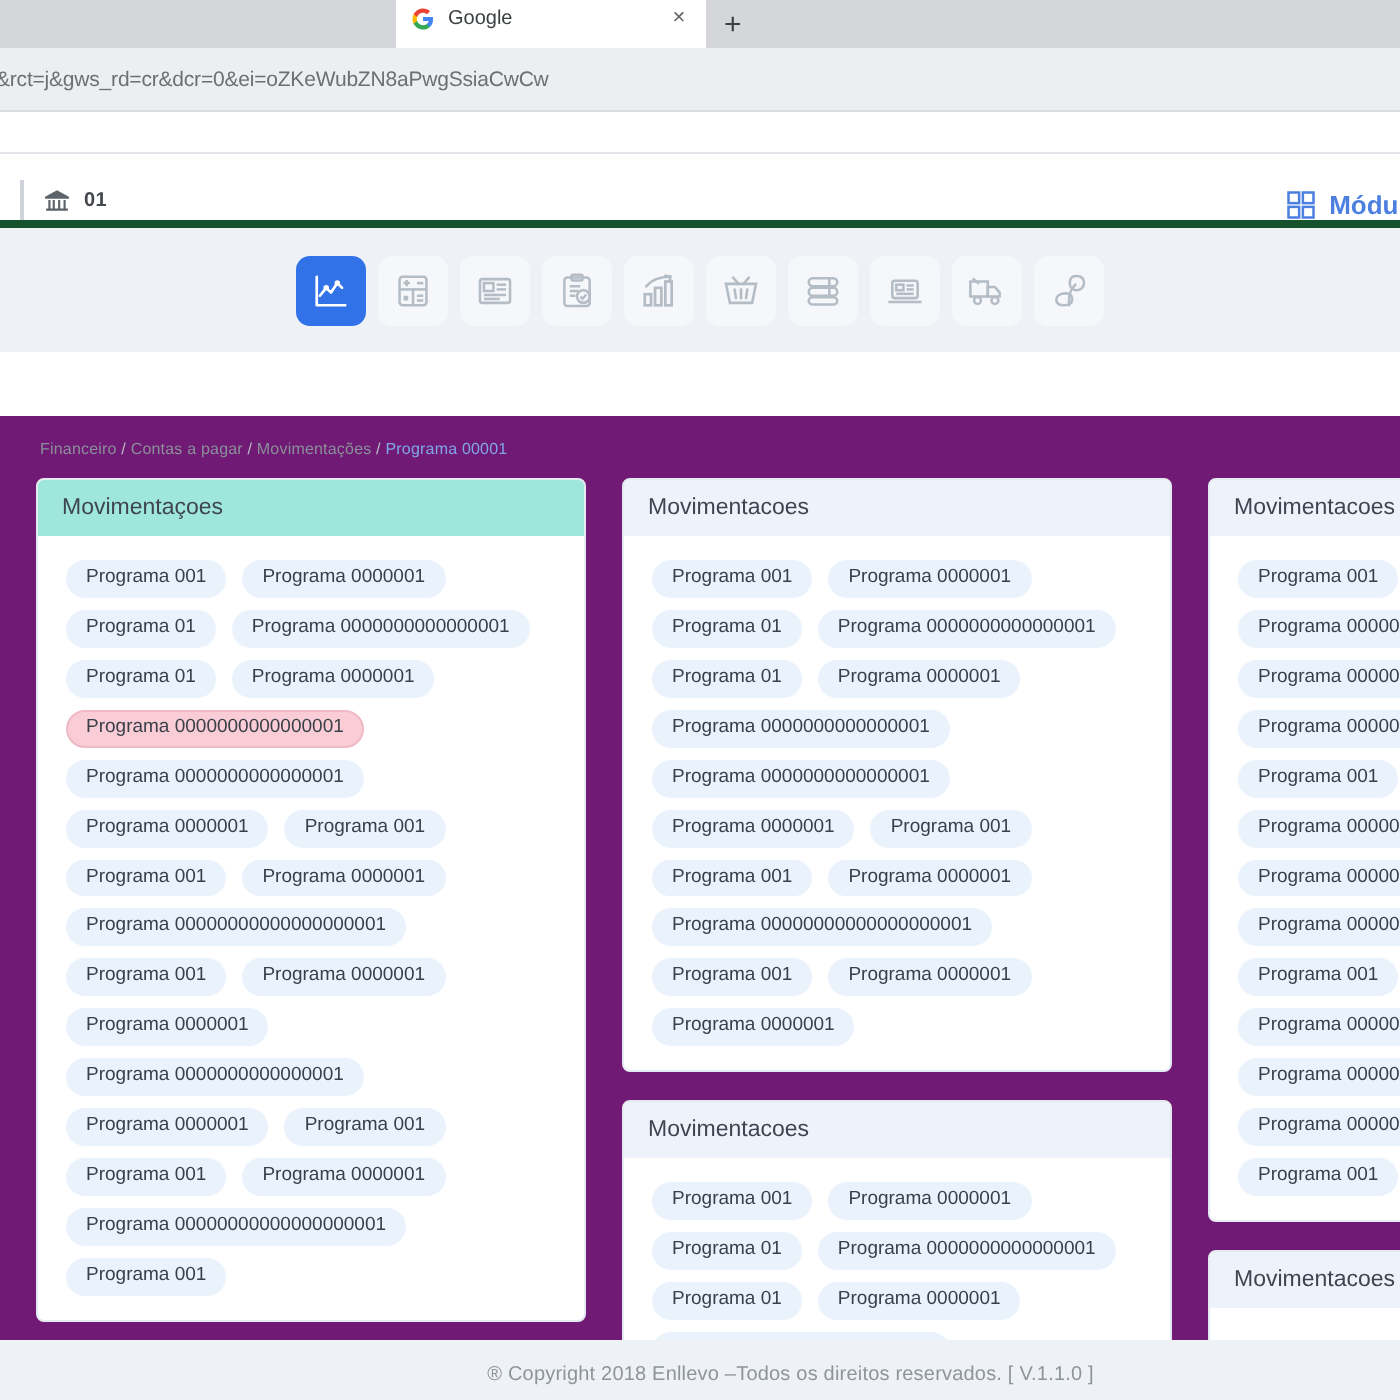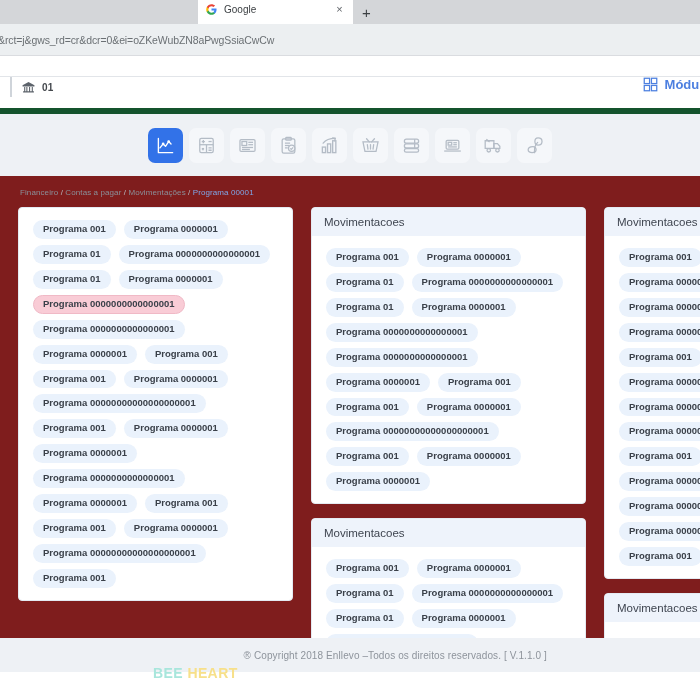--- a/index.html
+++ b/index.html
@@ -77,23 +77,23 @@
   .browser-blank {
     height: 20px;
     background: #ffffff;
   }
 
   
   .app-header {
     height: 38px;
     background: #ffffff;
     border-top: 1px solid #e2e5e9;
-    border-bottom: 6px solid #14532d;
-    display: flex;
-    align-items: flex-start;
+    border-bottom: 4px solid #14532d;
+    display: flex;
+    align-items: flex-end;
     justify-content: space-between;
     padding: 0 0 0 10px;
   }
   .company-block {
     display: flex;
     align-items: center;
     gap: 7px;
     border-left: 2px solid #cfd4da;
     padding-left: 10px;
     height: 20px;
@@ -139,25 +139,26 @@
     color: #b4bcc6;
   }
   .tool-btn.active {
     background: #3272e8;
     color: #ffffff;
   }
   .tool-btn svg { display: block; }
 
   
   .content-area {
-    background: #7f1d1d;
+    background: #701a75;
     height: 462px;
     padding: 10px 0 0 0;
     position: relative;
     overflow: hidden;
+    margin-top: 32px;
   }
   .breadcrumb {
     font-size: 8px;
     color: #8a9099;
     padding: 2px 0 10px 20px;
     letter-spacing: 0.1px;
     white-space: nowrap;
   }
   .breadcrumb .crumb-last { color: #7fa7e8; }
   .breadcrumb .sep { color: #b9bec6; }
@@ -186,21 +187,20 @@
     color: #3f4550;
   }
   .card-header.teal { background: #9fe7db; }
   .card-header.blue { background: #eef3fb; }
   .card-body {
     padding: 12px 10px 12px 14px;
     display: flex;
     flex-wrap: wrap;
     gap: 6px 8px;
     align-content: flex-start;
-    font-weight: bold;
   }
   .chip {
     background: #eaf2fc;
     color: #3a4049;
     border-radius: 11px;
     padding: 4px 10px;
     font-size: 9.5px;
     white-space: nowrap;
     line-height: 1.15;
   }
@@ -394,20 +394,21 @@
         </span>
       </div>
     </div>
 </div>
 
 <div class="content-area">
   <div class="breadcrumb" id="breadcrumb"><span>Financeiro</span><span class="sep"> / </span><span>Contas a pagar</span><span class="sep"> / </span><span>Movimentações</span><span class="sep"> / </span><span class="crumb-last">Programa 00001</span></div>
   <div class="columns">
     <div class="col col-1" id="col-1">
         <div class="card">
+          <div class="card-header teal">Movimentaçoes</div>
           <div class="card-body">
             <span class="chip">Programa 001</span>
             <span class="chip">Programa 0000001</span>
             <span class="chip">Programa 01</span>
             <span class="chip">Programa 0000000000000001</span>
             <span class="chip">Programa 01</span>
             <span class="chip">Programa 0000001</span>
             <span class="chip highlight">Programa 0000000000000001</span>
             <span class="chip">Programa 0000000000000001</span>
             <span class="chip">Programa 0000001</span>

